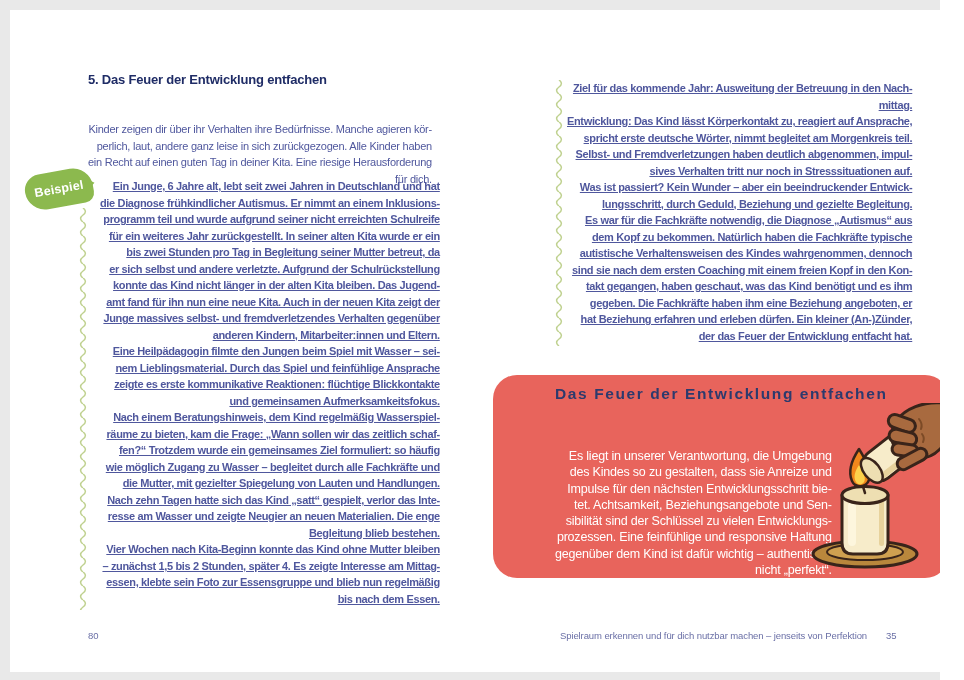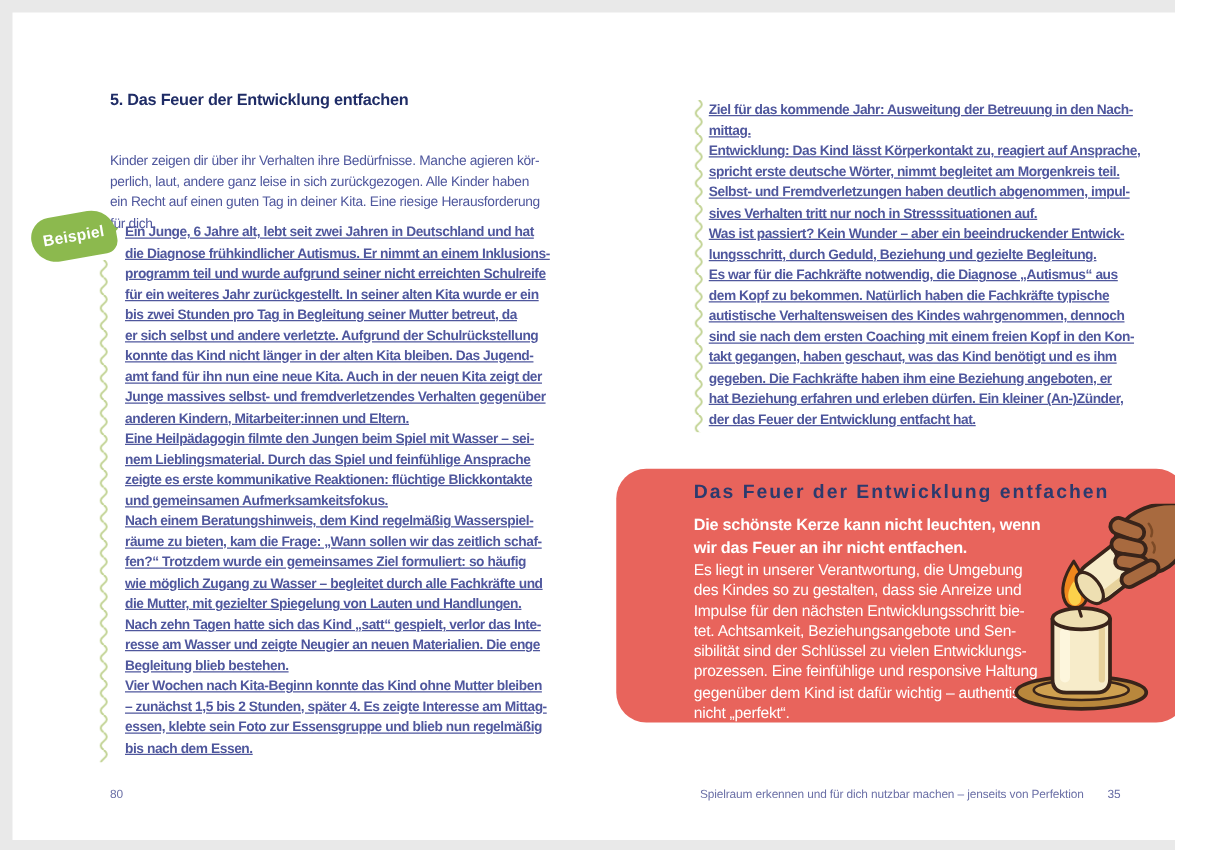--- a/index.html
+++ b/index.html
@@ -8,21 +8,21 @@
     --badge:#8cb94e; --wave:#bfd18f;
     --coral:#e8645c; --box-navy:#2c3a6d; --box-text:#ffffff;
     --outline:#39241a; --candle:#f7ecca; --candle-top:#eedfb2;
     --candle-hl:#fdf6dd; --candle-shade:#e7d29c;
     --flame:#f0871c; --flame-core:#fcd14b;
     --hand:#a86a3f; --hand-crease:#7c4a26;
     --plate:#b9873c; --plate-inner:#cfa050;
   }
   *{margin:0;padding:0;box-sizing:border-box;}
   body{font-family:"Liberation Sans",sans-serif;}
-  .surround{position:relative;width:940px;height:680px;background:var(--surround);overflow:hidden;}
+  .surround{position:relative;width:940px;height:680px;background:var(--surround);overflow:hidden;text-align:right;}
   .sheet{position:absolute;left:10px;top:10px;width:944px;height:662px;background:var(--paper);}
   .abs{position:absolute;}
   .lines{white-space:pre;}
 
   .heading{left:78px;top:62px;font-size:13px;font-weight:bold;color:var(--navy);letter-spacing:-0.2px;}
   .intro{left:78px;top:86px;font-size:11px;line-height:16.6px;color:var(--text);letter-spacing:-0.25px;margin-top:25px;}
   .example{font-size:11px;font-weight:bold;line-height:16.5px;color:var(--text);letter-spacing:-0.35px;text-decoration:underline;}
   .example-left{left:90px;top:168px;}
   .example-right{left:557px;top:70px;}
 
@@ -143,22 +143,20 @@
 dem Kopf zu bekommen. Natürlich haben die Fachkräfte typische
 autistische Verhaltensweisen des Kindes wahrgenommen, dennoch
 sind sie nach dem ersten Coaching mit einem freien Kopf in den Kon-
 takt gegangen, haben geschaut, was das Kind benötigt und es ihm
 gegeben. Die Fachkräfte haben ihm eine Beziehung angeboten, er
 hat Beziehung erfahren und erleben dürfen. Ein kleiner (An-)Zünder,
 der das Feuer der Entwicklung entfacht hat.</div>
 
       <div class="abs infobox">
         <h2 class="abs box-title">Das Feuer der Entwicklung entfachen</h2>
-        <p class="abs box-lead lines">Die schönste Kerze kann nicht leuchten, wenn
-wir das Feuer an ihr nicht entfachen.</p>
         <p class="abs box-body lines">Es liegt in unserer Verantwortung, die Umgebung
 des Kindes so zu gestalten, dass sie Anreize und
 Impulse für den nächsten Entwicklungsschritt bie-
 tet. Achtsamkeit, Beziehungsangebote und Sen-
 sibilität sind der Schlüssel zu vielen Entwicklungs-
 prozessen. Eine feinfühlige und responsive Haltung
 gegenüber dem Kind ist dafür wichtig – authentisch,
 nicht „perfekt“.</p>
 
         <svg class="illustration" width="150" height="172" viewBox="0 0 150 172">

